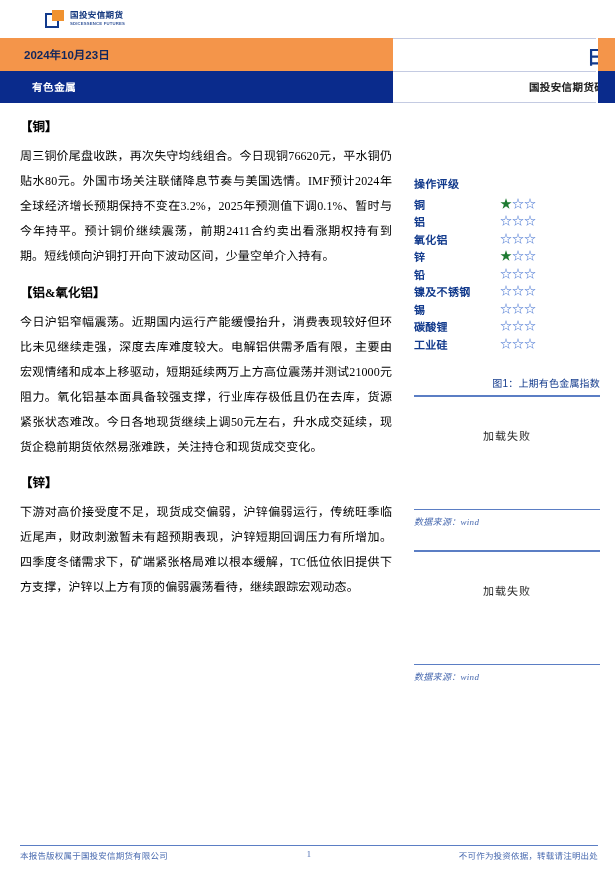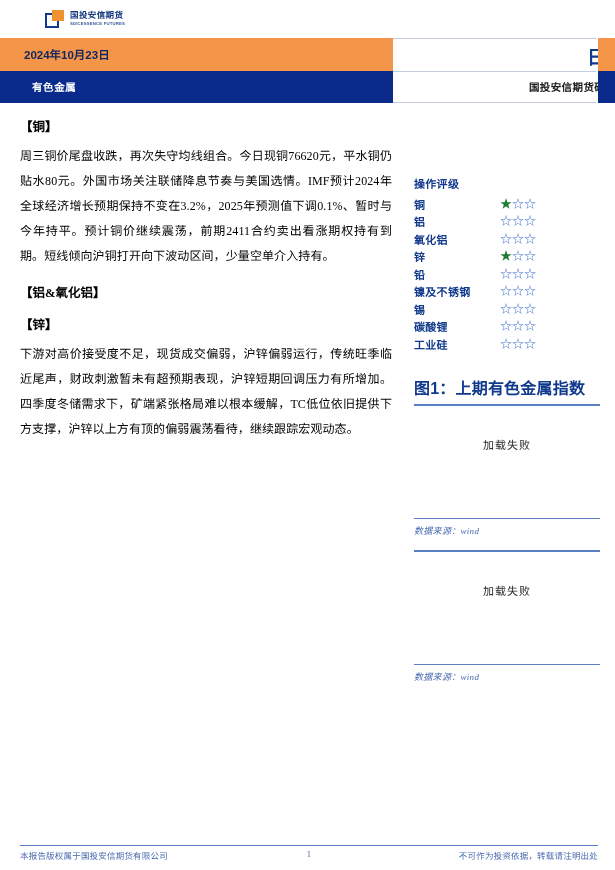--- a/index.html
+++ b/index.html
@@ -242,26 +242,27 @@
   
   .fig {
     position: absolute;
     left: 14px;
     width: 186px;
   }
   .fig-1 { top: 265px; }
   .fig-2 { top: 440px; }
   .fig-cap {
     font-family: "Liberation Sans", "DejaVu Sans", sans-serif;
-    font-size: 16px;
-    font-weight: bold;
+    font-size: 10px;
+    font-weight: normal;
     color: #123A8C;
     letter-spacing: 0.2px;
     white-space: nowrap;
     margin-bottom: 5px;
+    text-align: right;
   }
   .fig-rule {
     width: 186px;
     height: 1.6px;
     background: #5b7ec4;
     margin-bottom: 0;
   }
   .fig-box {
     height: 112px;
     position: relative;
@@ -353,20 +354,21 @@
 
   <div class="content">
 
     <div class="sec">
       <div class="sec-title">【铜】</div>
       <p class="sec-body">周三铜价尾盘收跌，再次失守均线组合。今日现铜76620元，平水铜仍贴水80元。外国市场关注联储降息节奏与美国选情。IMF预计2024年全球经济增长预期保持不变在3.2%，2025年预测值下调0.1%、暂时与今年持平。预计铜价继续震荡，前期2411合约卖出看涨期权持有到期。短线倾向沪铜打开向下波动区间，少量空单介入持有。</p>
     </div>
 
     <div class="sec">
       <div class="sec-title">【铝&amp;氧化铝】</div>
+      <p class="sec-body">今日沪铝窄幅震荡。近期国内运行产能缓慢抬升，消费表现较好但环比未见继续走强，深度去库难度较大。电解铝供需矛盾有限，主要由宏观情绪和成本上移驱动，短期延续两万上方高位震荡并测试21000元阻力。氧化铝基本面具备较强支撑，行业库存极低且仍在去库，货源紧张状态难改。今日各地现货继续上调50元左右，升水成交延续，现货企稳前期货依然易涨难跌，关注持仓和现货成交变化。</p>
     </div>
 
     <div class="sec">
       <div class="sec-title">【锌】</div>
       <p class="sec-body">下游对高价接受度不足，现货成交偏弱，沪锌偏弱运行，传统旺季临近尾声，财政刺激暂未有超预期表现，沪锌短期回调压力有所增加。四季度冬储需求下，矿端紧张格局难以根本缓解，TC低位依旧提供下方支撑，沪锌以上方有顶的偏弱震荡看待，继续跟踪宏观动态。</p>
     </div>
 
   </div>
 
   <div class="sidebar">

